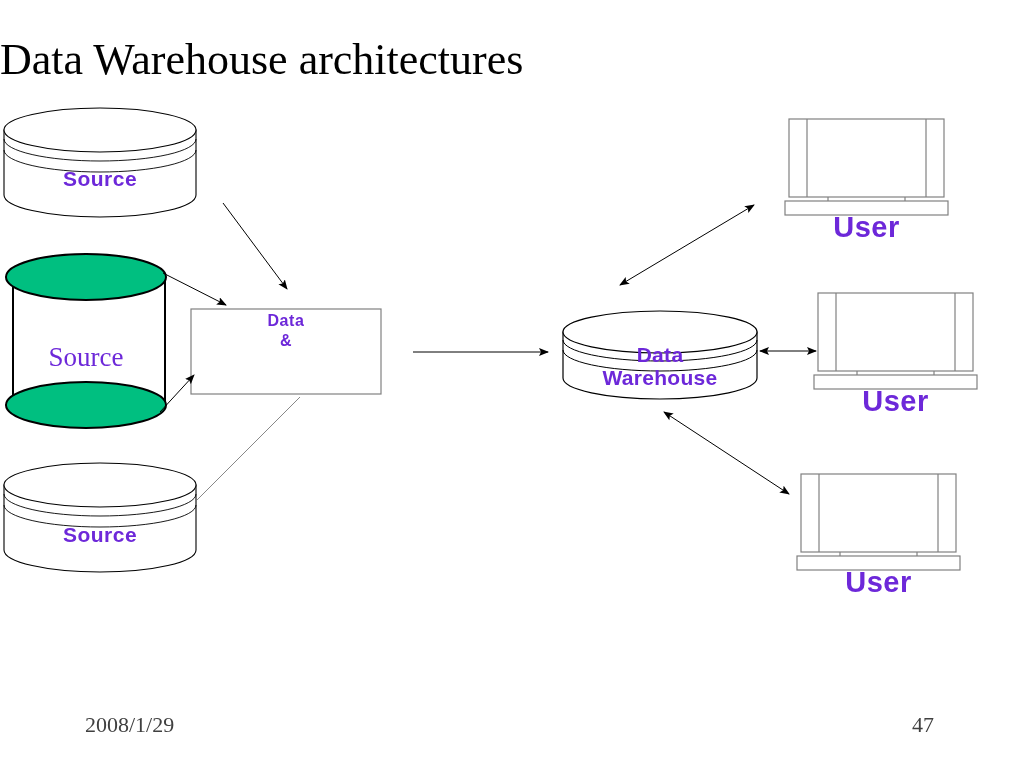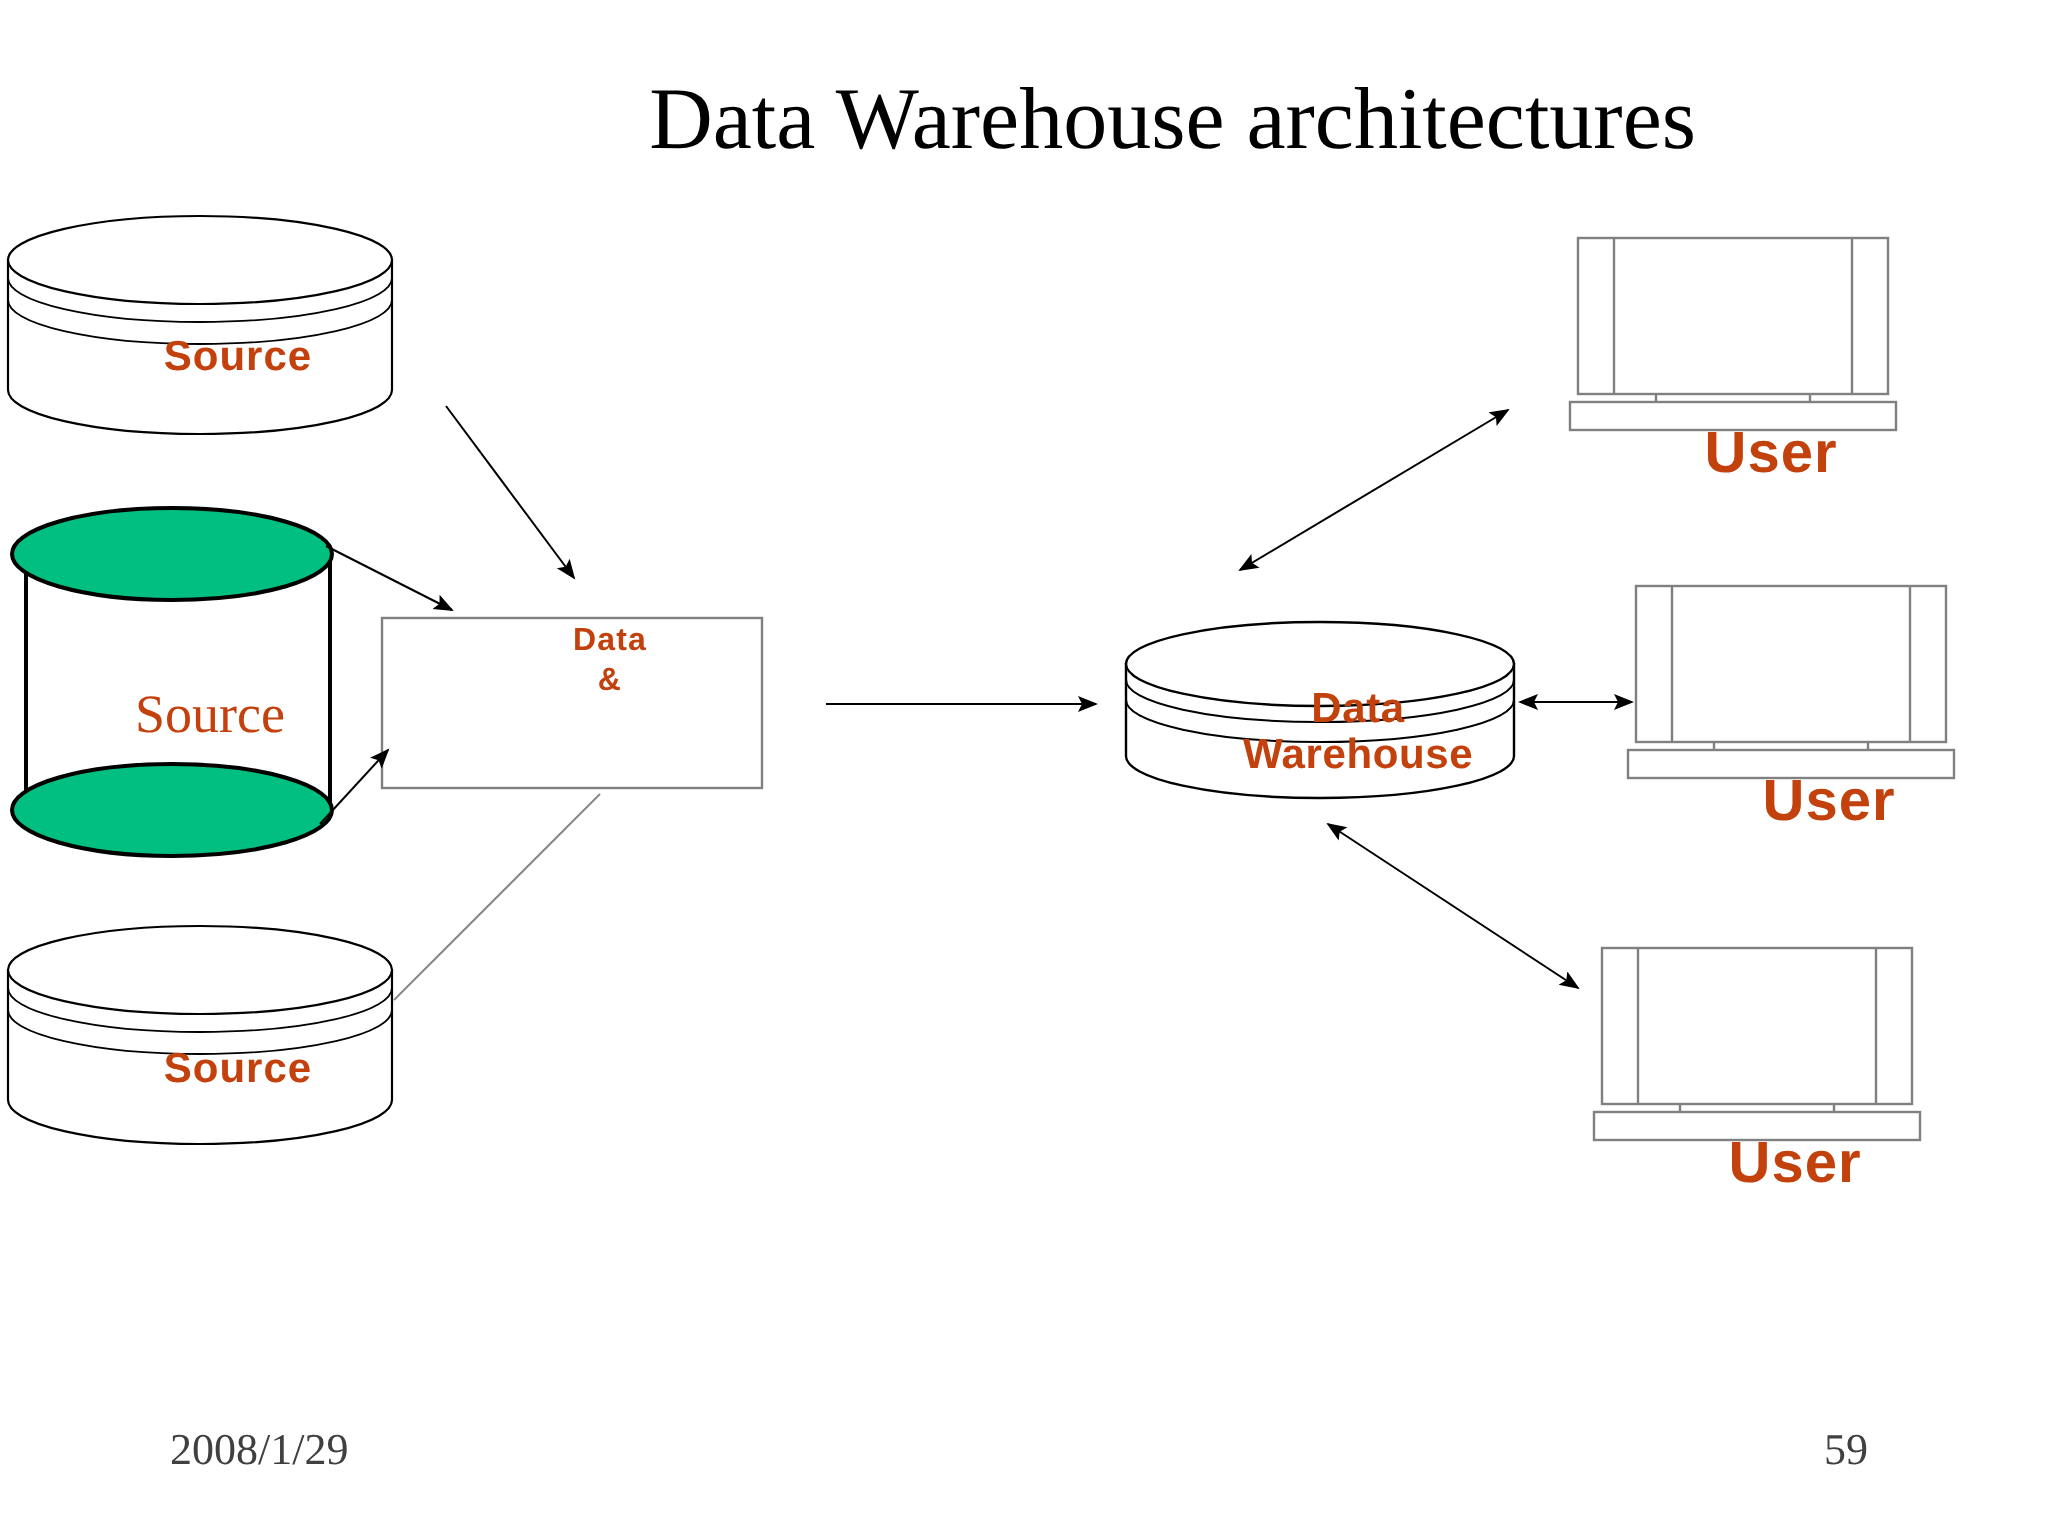--- a/index.html
+++ b/index.html
@@ -19,21 +19,21 @@
     position: absolute;
     left: 0; top: 0;
     width: 1024px;
     height: 768px;
   }
   #title {
     position: absolute;
     left: 0;
     top: 34px;
     width: 848px;
-    text-align: right;
+    text-align: left;
     font-family: "Liberation Serif", serif;
     font-size: 44px;
     font-weight: normal;
     letter-spacing: 0px;
     color: #000000;
     white-space: nowrap;
   }
   #diagram {
     position: absolute;
     left: 0;
@@ -48,24 +48,23 @@
     color: #404040;
   }
   #footer-date { left: 85px; top: 712px; }
   #footer-page { left: 912px; top: 712px; }
 
   .node-label {
     position: absolute;
     text-align: center;
     font-family: "Liberation Sans", sans-serif;
     font-weight: bold;
-    color: #c2410c;
+    color: #6d28d9;
     pointer-events: none;
     line-height: 1.08;
-    padding-left: 19px;
   }
   .src-label-sans { font-size: 21px; letter-spacing: 0.5px; }
   .src-label-serif {
     font-family: "Liberation Serif", serif;
     font-weight: normal;
     font-size: 27px;
   }
   .box-label {
     font-size: 16px;
     letter-spacing: 0.6px;
@@ -191,15 +190,15 @@
     <div>Warehouse</div>
   </div>
 
   <div class="node-label user-label" style="left:785px; top:212px; width:163px;">User</div>
 
   <div class="node-label user-label" style="left:814px; top:386px; width:163px;">User</div>
 
   <div class="node-label user-label" style="left:797px; top:567px; width:163px;">User</div>
 
   <div class="footer-text" id="footer-date">2008/1/29</div>
-  <div class="footer-text" id="footer-page">59</div>
+  <div class="footer-text" id="footer-page">47</div>
 
 </div>
 
 </body></html>

